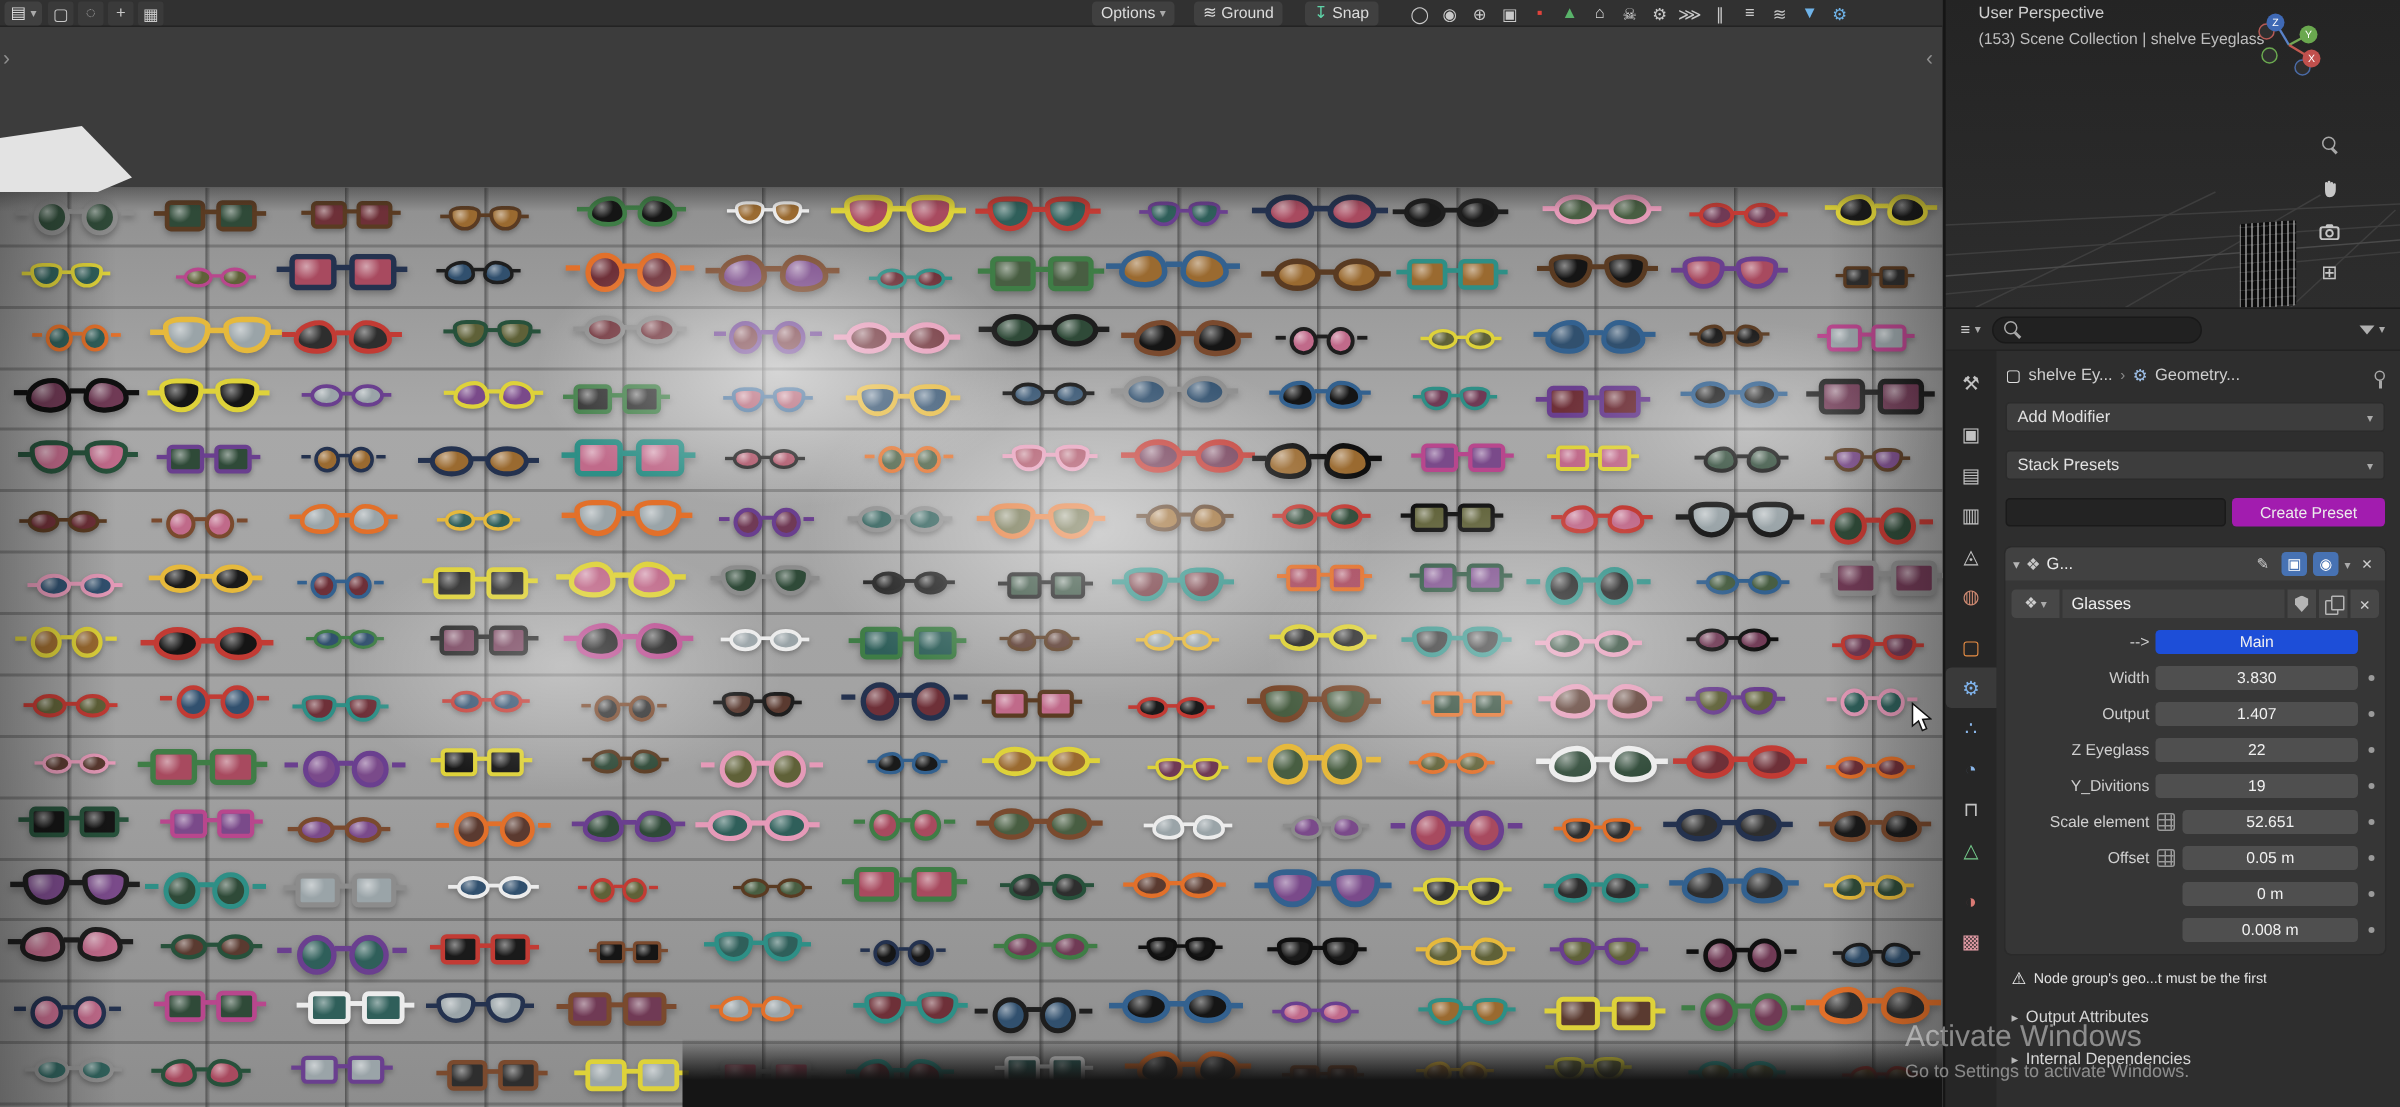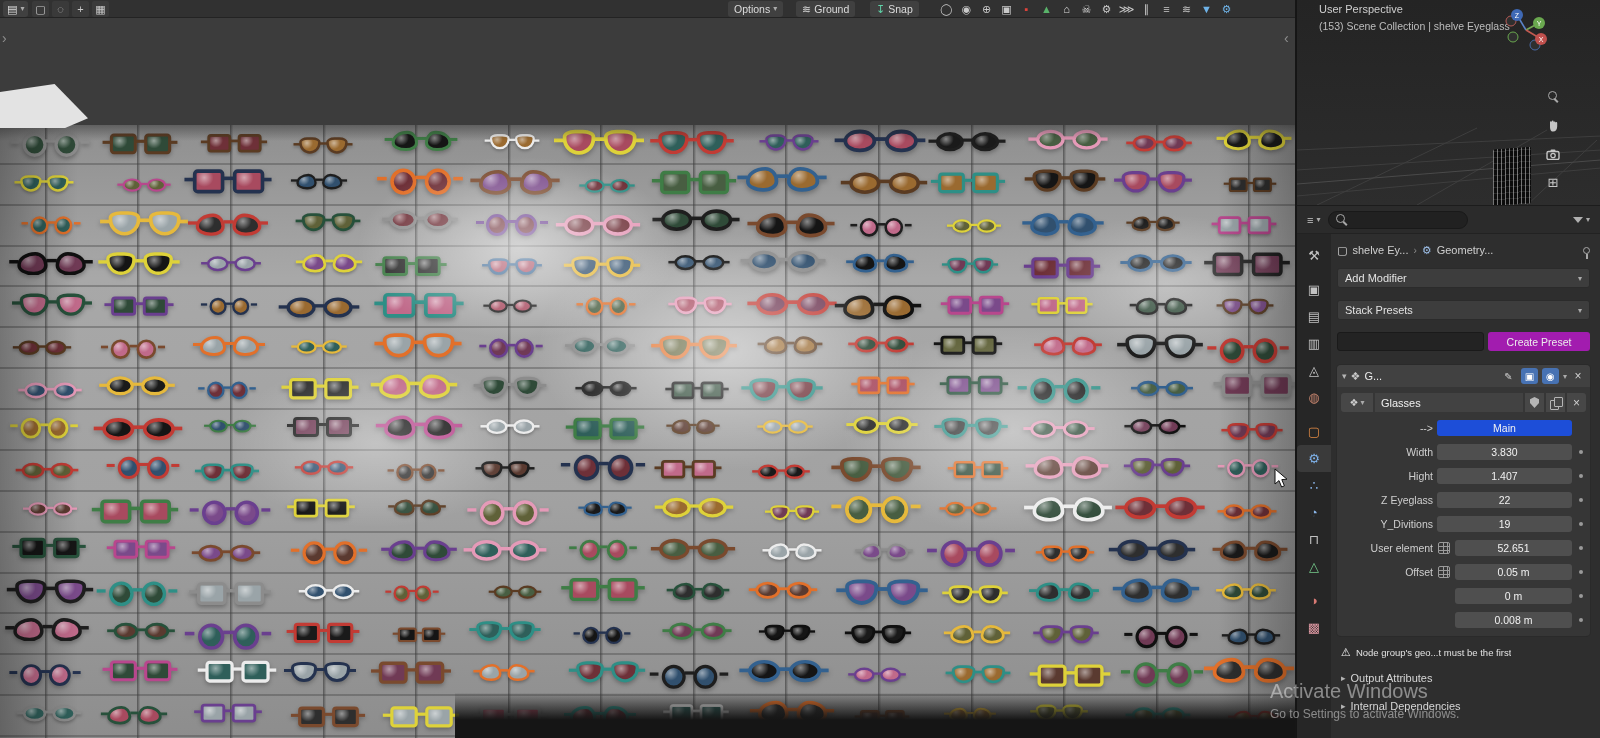--- a/index.html
+++ b/index.html
@@ -1450,42 +1450,42 @@
         </div>
 
         <div class="prow">
           <span class="plabel">Width</span>
           <span class="pfield">3.830</span>
           <span class="pdot">
               <i></i>
             </span>
         </div>
         <div class="prow">
-          <span class="plabel">Hight</span>
+          <span class="plabel">Output</span>
           <span class="pfield">1.407</span>
           <span class="pdot">
               <i></i>
             </span>
         </div>
         <div class="prow">
           <span class="plabel">Z Eyeglass</span>
           <span class="pfield">22</span>
           <span class="pdot">
               <i></i>
             </span>
         </div>
         <div class="prow">
           <span class="plabel">Y_Divitions</span>
           <span class="pfield">19</span>
           <span class="pdot">
               <i></i>
             </span>
         </div>
         <div class="prow">
-          <span class="plabel">User element</span>
+          <span class="plabel">Scale element</span>
           <span class="picon">
               <span class="sheet"></span>
             </span>
           <span class="pfield">52.651</span>
           <span class="pdot">
               <i></i>
             </span>
         </div>
         <div class="prow">
           <span class="plabel">Offset</span>

